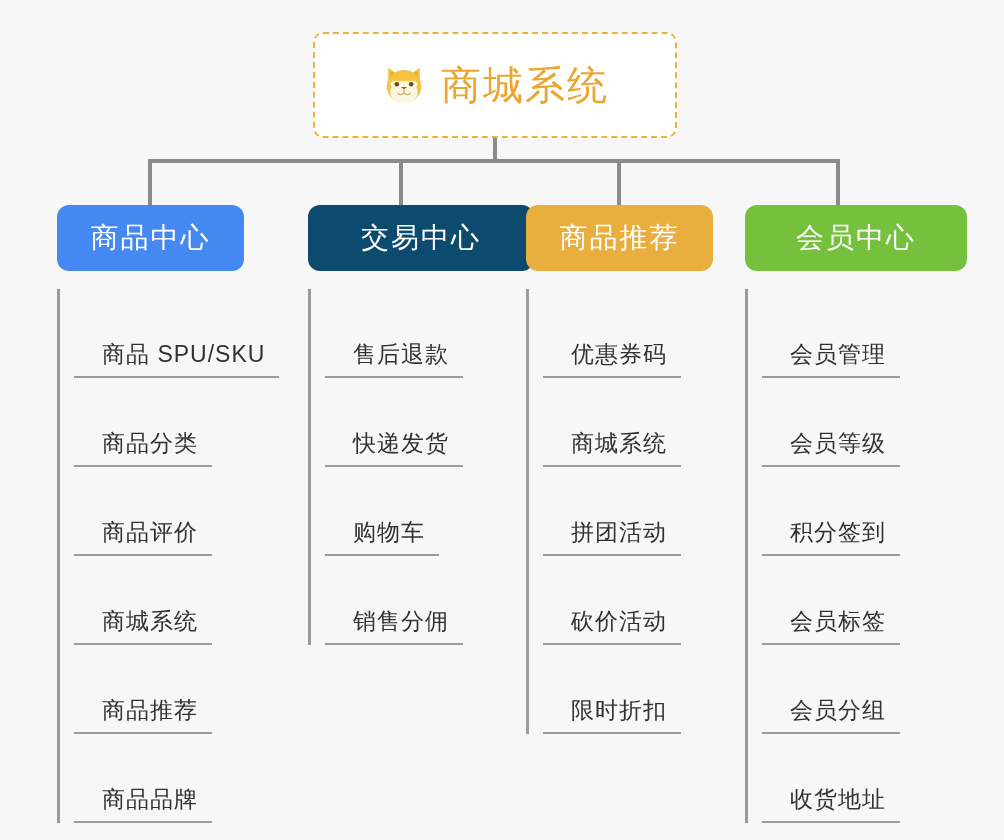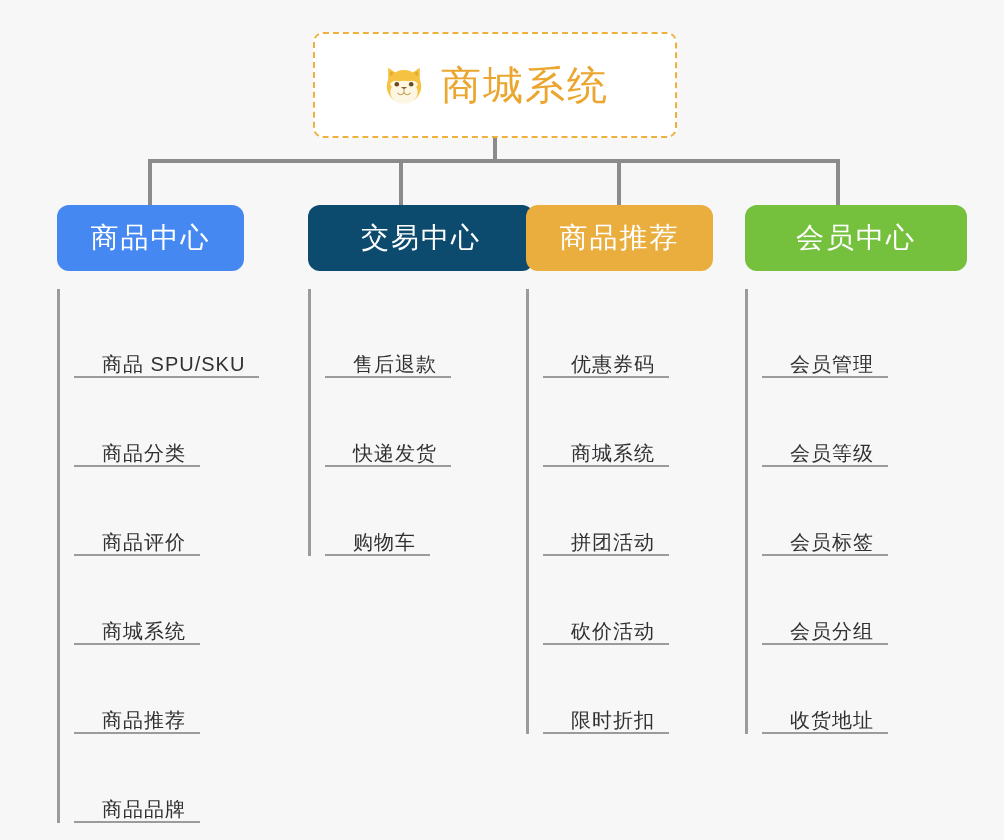--- a/index.html
+++ b/index.html
@@ -111,24 +111,24 @@
     border-left: 3px solid #9b9b9b;
   }
   .leaf-item {
     height: 89px;
     display: flex;
     align-items: flex-end;
     box-sizing: border-box;
   }
   .leaf-label {
     display: inline-block;
-    font-size: 20px;
+    font-size: 23px;
     color: #303133;
     letter-spacing: 1px;
-    padding: 0 14px 0 28px;
+    padding: 0 14px 7px 28px;
     border-bottom: 2px solid #9b9b9b;
     white-space: nowrap;
     line-height: 1.2;
   }
 </style>
 </head>
 <body>
 
 <div id="mindmap">
 
@@ -200,20 +200,23 @@
     <div class="leaf-list">
       <div class="leaf-item">
           <span class="leaf-label">售后退款</span>
         </div>
       <div class="leaf-item">
           <span class="leaf-label">快递发货</span>
         </div>
       <div class="leaf-item">
           <span class="leaf-label">购物车</span>
         </div>
+      <div class="leaf-item">
+          <span class="leaf-label">销售分佣</span>
+        </div>
     </div>
   </div>
 
   <div class="column col-3">
     <div class="cat-box cat-3">
       <span>商品推荐</span>
     </div>
     <div class="leaf-list">
       <div class="leaf-item">
           <span class="leaf-label">优惠券码</span>
@@ -238,20 +241,23 @@
       <span>会员中心</span>
     </div>
     <div class="leaf-list">
       <div class="leaf-item">
           <span class="leaf-label">会员管理</span>
         </div>
       <div class="leaf-item">
           <span class="leaf-label">会员等级</span>
         </div>
       <div class="leaf-item">
+          <span class="leaf-label">积分签到</span>
+        </div>
+      <div class="leaf-item">
           <span class="leaf-label">会员标签</span>
         </div>
       <div class="leaf-item">
           <span class="leaf-label">会员分组</span>
         </div>
       <div class="leaf-item">
           <span class="leaf-label">收货地址</span>
         </div>
     </div>
   </div>

